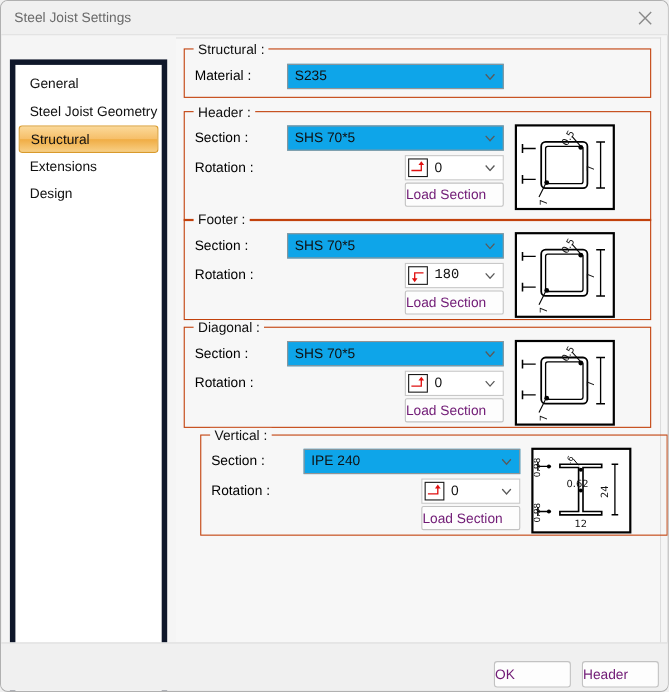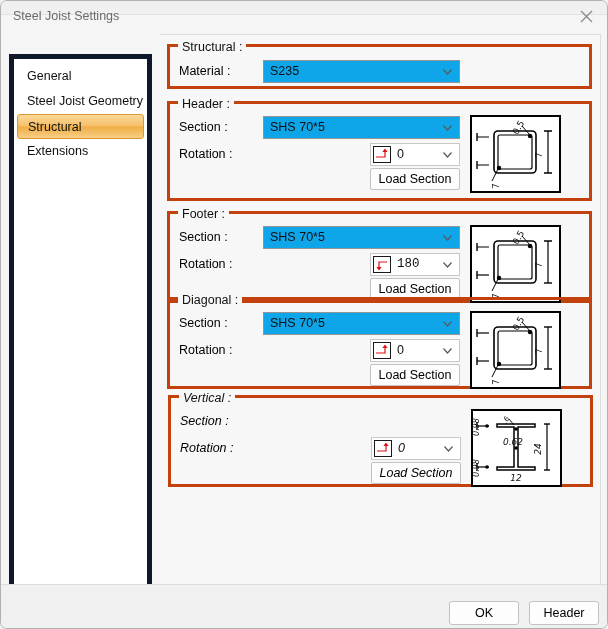--- a/index.html
+++ b/index.html
@@ -25,21 +25,21 @@
     border: 1px solid #b0b0b0;
     border-radius: 7px;
     overflow: hidden;
   }
 
   
   .titlebar {
     position: absolute;
     left: 0; top: 0;
     width: 608px;
-    height: 14px;
+    height: 31px;
     background: #f0f0f0;
     border-bottom: 1px solid #e2e2e2;
     box-sizing: border-box;
   }
   .title-text {
     position: absolute;
     left: 12px;
     top: 8px;
     font-size: 12.5px;
     color: #6a6a6a;
@@ -98,21 +98,21 @@
     height: 580px;
     background: #f7f7f7;
     border: 1px solid #dcdcdc;
     border-left: none;
     box-sizing: border-box;
   }
 
   
   .group {
     position: absolute;
-    border: 3px solid #c2410c;
+    border: 1px solid #c2410c;
     background: transparent;
     box-sizing: border-box;
     padding-left: 36px;
   }
   .group-title {
     position: absolute;
     top: -7px;
     left: 8px;
     padding: 0 4px;
     background: #f7f7f7;
@@ -184,26 +184,26 @@
   }
 
   
   .btn {
     position: absolute;
     background: #fdfdfd;
     border: 1px solid #c2c2c2;
     border-radius: 3px;
     box-sizing: border-box;
     font-size: 12.5px;
-    color: #000000;
+    color: #701a75;
     text-align: center;
     cursor: pointer;
     display: flex;
     align-items: center;
-    justify-content: center;
+    justify-content: flex-start;
     font-family: "Liberation Sans", sans-serif;
   }
   .btn-load {
     height: 22px;
     width: 90px;
     border-radius: 2px;
   }
 
   
   .preview {
@@ -260,20 +260,23 @@
       <span>General</span>
     </div>
     <div class="nav-item">
       <span>Steel Joist Geometry</span>
     </div>
     <div class="nav-item selected">
       <span>Structural</span>
     </div>
     <div class="nav-item">
       <span>Extensions</span>
+    </div>
+    <div class="nav-item">
+      <span>Design</span>
     </div>
   </div>
 
   <div class="content">
 
     <div class="group" style="left:7px; top:9px; width:425px; height:45px;">
       <div class="group-title">Structural :</div>
       <div class="row-label" style="left:9px; top:17px;">Material :</div>
       <div class="combo" style="left:93px; top:13px; width:197px;">
         <span class="val">S235</span>
@@ -334,21 +337,21 @@
           <text x="27" y="69" font-family="DejaVu Sans, sans-serif" font-size="9" fill="#111" transform="rotate(-90 27 69)" text-anchor="middle">7</text>
 
           <circle cx="58" cy="19" r="2.2" fill="#000"></circle>
           <circle cx="27" cy="51" r="2.2" fill="#000"></circle>
           <path d="M58,18 L50,9" stroke="#000" stroke-width="1"></path>
           <text x="49" y="12" font-family="DejaVu Sans, sans-serif" font-size="9" fill="#111" transform="rotate(-60 49 12)" text-anchor="middle">0.5</text>
         </svg>
       </div>
     </div>
 
-    <div class="group" style="left:7px; top:164px; width:425px; height:92px;margin-top:12px;">
+    <div class="group" style="left:7px; top:164px; width:425px; height:92px;">
       <div class="group-title">Footer :</div>
       <div class="row-label" style="left:9px; top:16px;">Section :</div>
       <div class="combo" style="left:93px; top:12px; width:197px;">
         <span class="val">SHS 70*5</span>
         <span class="chev">
           <svg width="9" height="6" viewBox="0 0 9 6">
               <path d="M0.5,0.5 L4.5,5 L8.5,0.5" stroke="#5a5a5a" stroke-width="1.2" fill="none"></path>
             </svg>
         </span>
       </div>
@@ -436,23 +439,31 @@
           <path d="M26,52 L20,64" stroke="#000" stroke-width="1"></path>
           <text x="27" y="69" font-family="DejaVu Sans, sans-serif" font-size="9" fill="#111" transform="rotate(-90 27 69)" text-anchor="middle">7</text>
           <circle cx="58" cy="19" r="2.2" fill="#000"></circle>
           <circle cx="27" cy="51" r="2.2" fill="#000"></circle>
           <path d="M58,18 L50,9" stroke="#000" stroke-width="1"></path>
           <text x="49" y="12" font-family="DejaVu Sans, sans-serif" font-size="9" fill="#111" transform="rotate(-60 49 12)" text-anchor="middle">0.5</text>
         </svg>
       </div>
     </div>
 
-    <div class="group" style="left:8px; top:360px; width:425px; height:92px;font-style:italic;">
+    <div class="group" style="left:22px; top:360px; width:425px; height:92px;">
       <div class="group-title">Vertical :</div>
       <div class="row-label" style="left:9px; top:16px;">Section :</div>
+      <div class="combo" style="left:93px; top:12px; width:197px;">
+        <span class="val">IPE 240</span>
+        <span class="chev">
+          <svg width="9" height="6" viewBox="0 0 9 6">
+              <path d="M0.5,0.5 L4.5,5 L8.5,0.5" stroke="#5a5a5a" stroke-width="1.2" fill="none"></path>
+            </svg>
+        </span>
+      </div>
       <div class="row-label" style="left:9px; top:43px;">Rotation :</div>
       <div class="rot-combo" style="left:200px; top:39px;">
         <span class="rot-icon">
           <svg width="16" height="15" viewBox="0 0 16 15">
             <path d="M2,10 L11,10 L11,4" stroke="#e01010" stroke-width="1.2" fill="none"></path>
             <path d="M11,1.5 L13.6,5 L8.4,5 Z" fill="#e01010"></path>
           </svg>
         </span>
         <span class="rot-val">0</span>
         <span class="chev">

